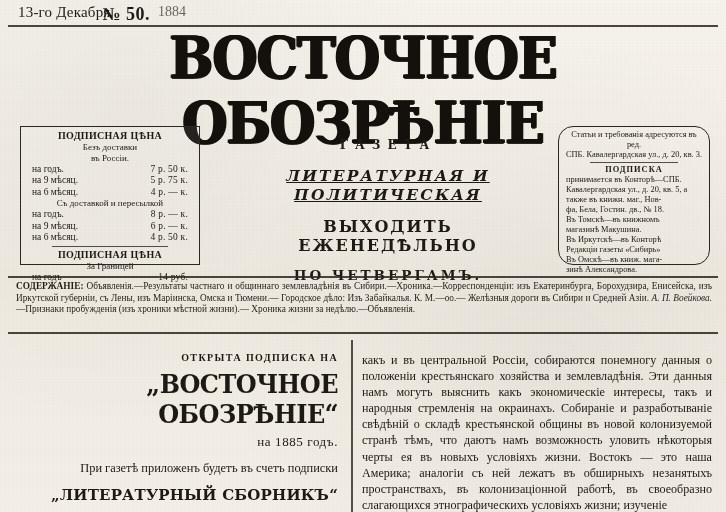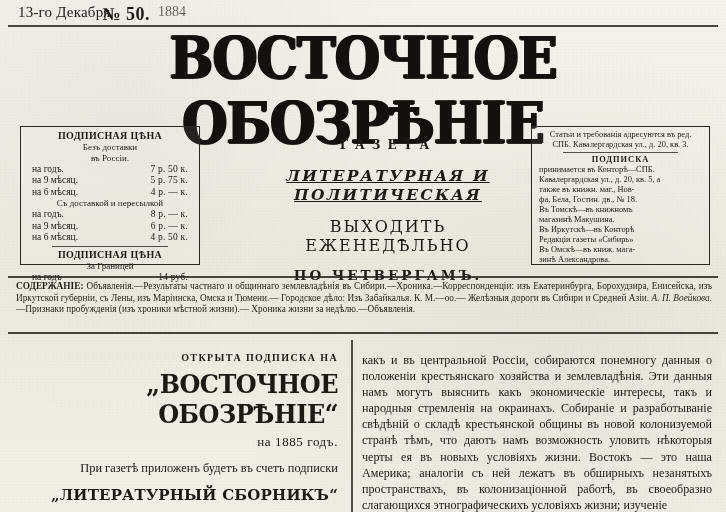--- a/index.html
+++ b/index.html
@@ -109,21 +109,21 @@
     font-style: italic;
     font-family: "DejaVu Serif", serif;
     font-weight: bold;
     text-decoration: underline;
   }
   .center-block .freq {
     margin-top: 13px;
     font-size: 16px;
     letter-spacing: 2px;
     font-family: "DejaVu Serif", serif;
-    font-weight: normal;
+    font-weight: bold;
   }
   .center-block .day {
     margin-top: 12px;
     font-size: 13.5px;
     letter-spacing: 3px;
     font-family: "DejaVu Serif", serif;
     font-weight: bold;
   }
 
   
@@ -136,22 +136,23 @@
   }
   .box-left {
     top: 126px;
     left: 20px;
     width: 180px;
     height: 139px;
   }
   .box-right {
     top: 126px;
     right: 16px;
-    width: 179px;
+    width: 152px;
     height: 139px;
+    border-radius: 15px;
   }
   .box .bhead {
     text-align: center;
     font-size: 10px;
     font-weight: bold;
     letter-spacing: 0.3px;
     line-height: 11.5px;
   }
   .box .bsub {
     text-align: center;

